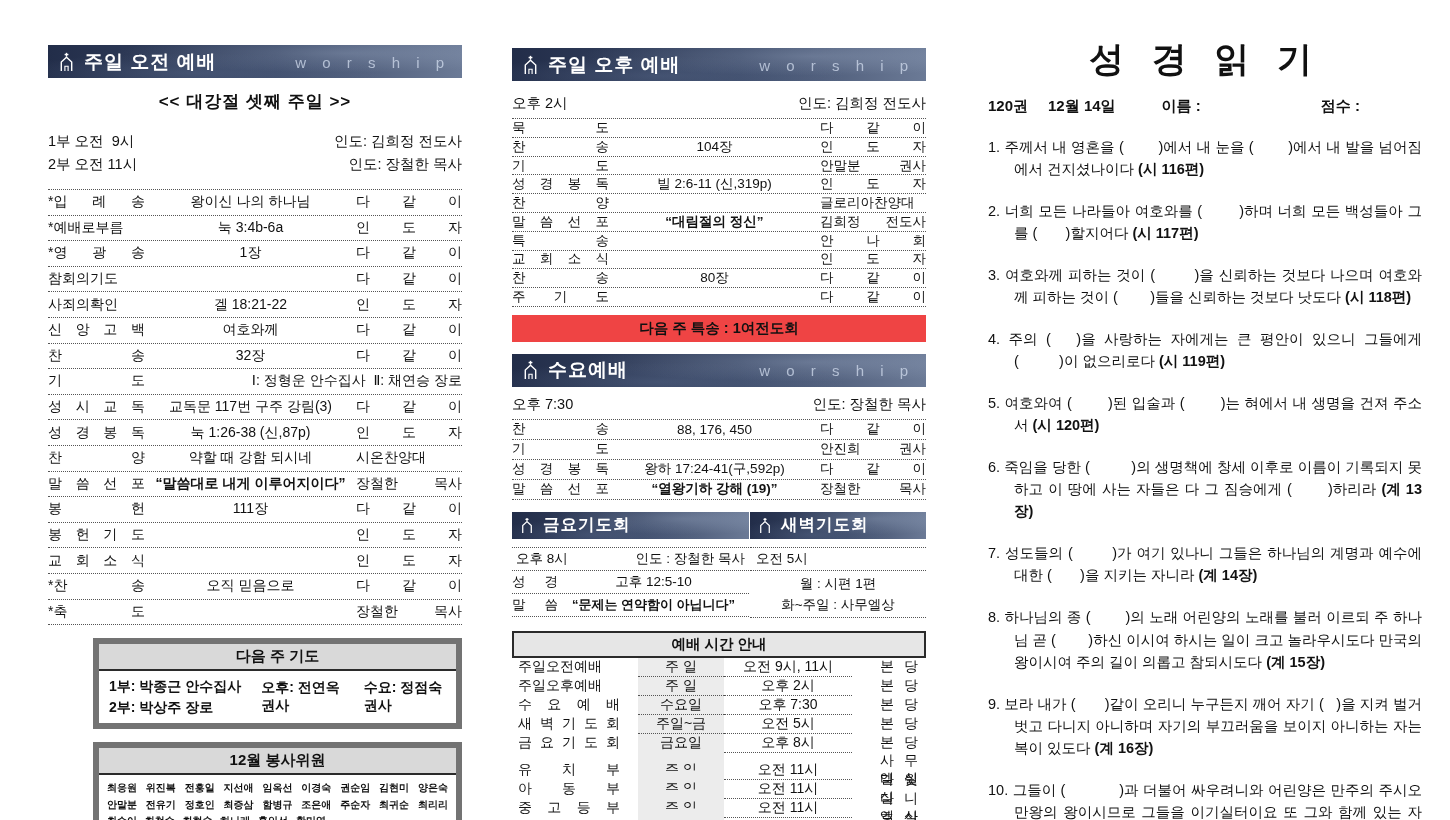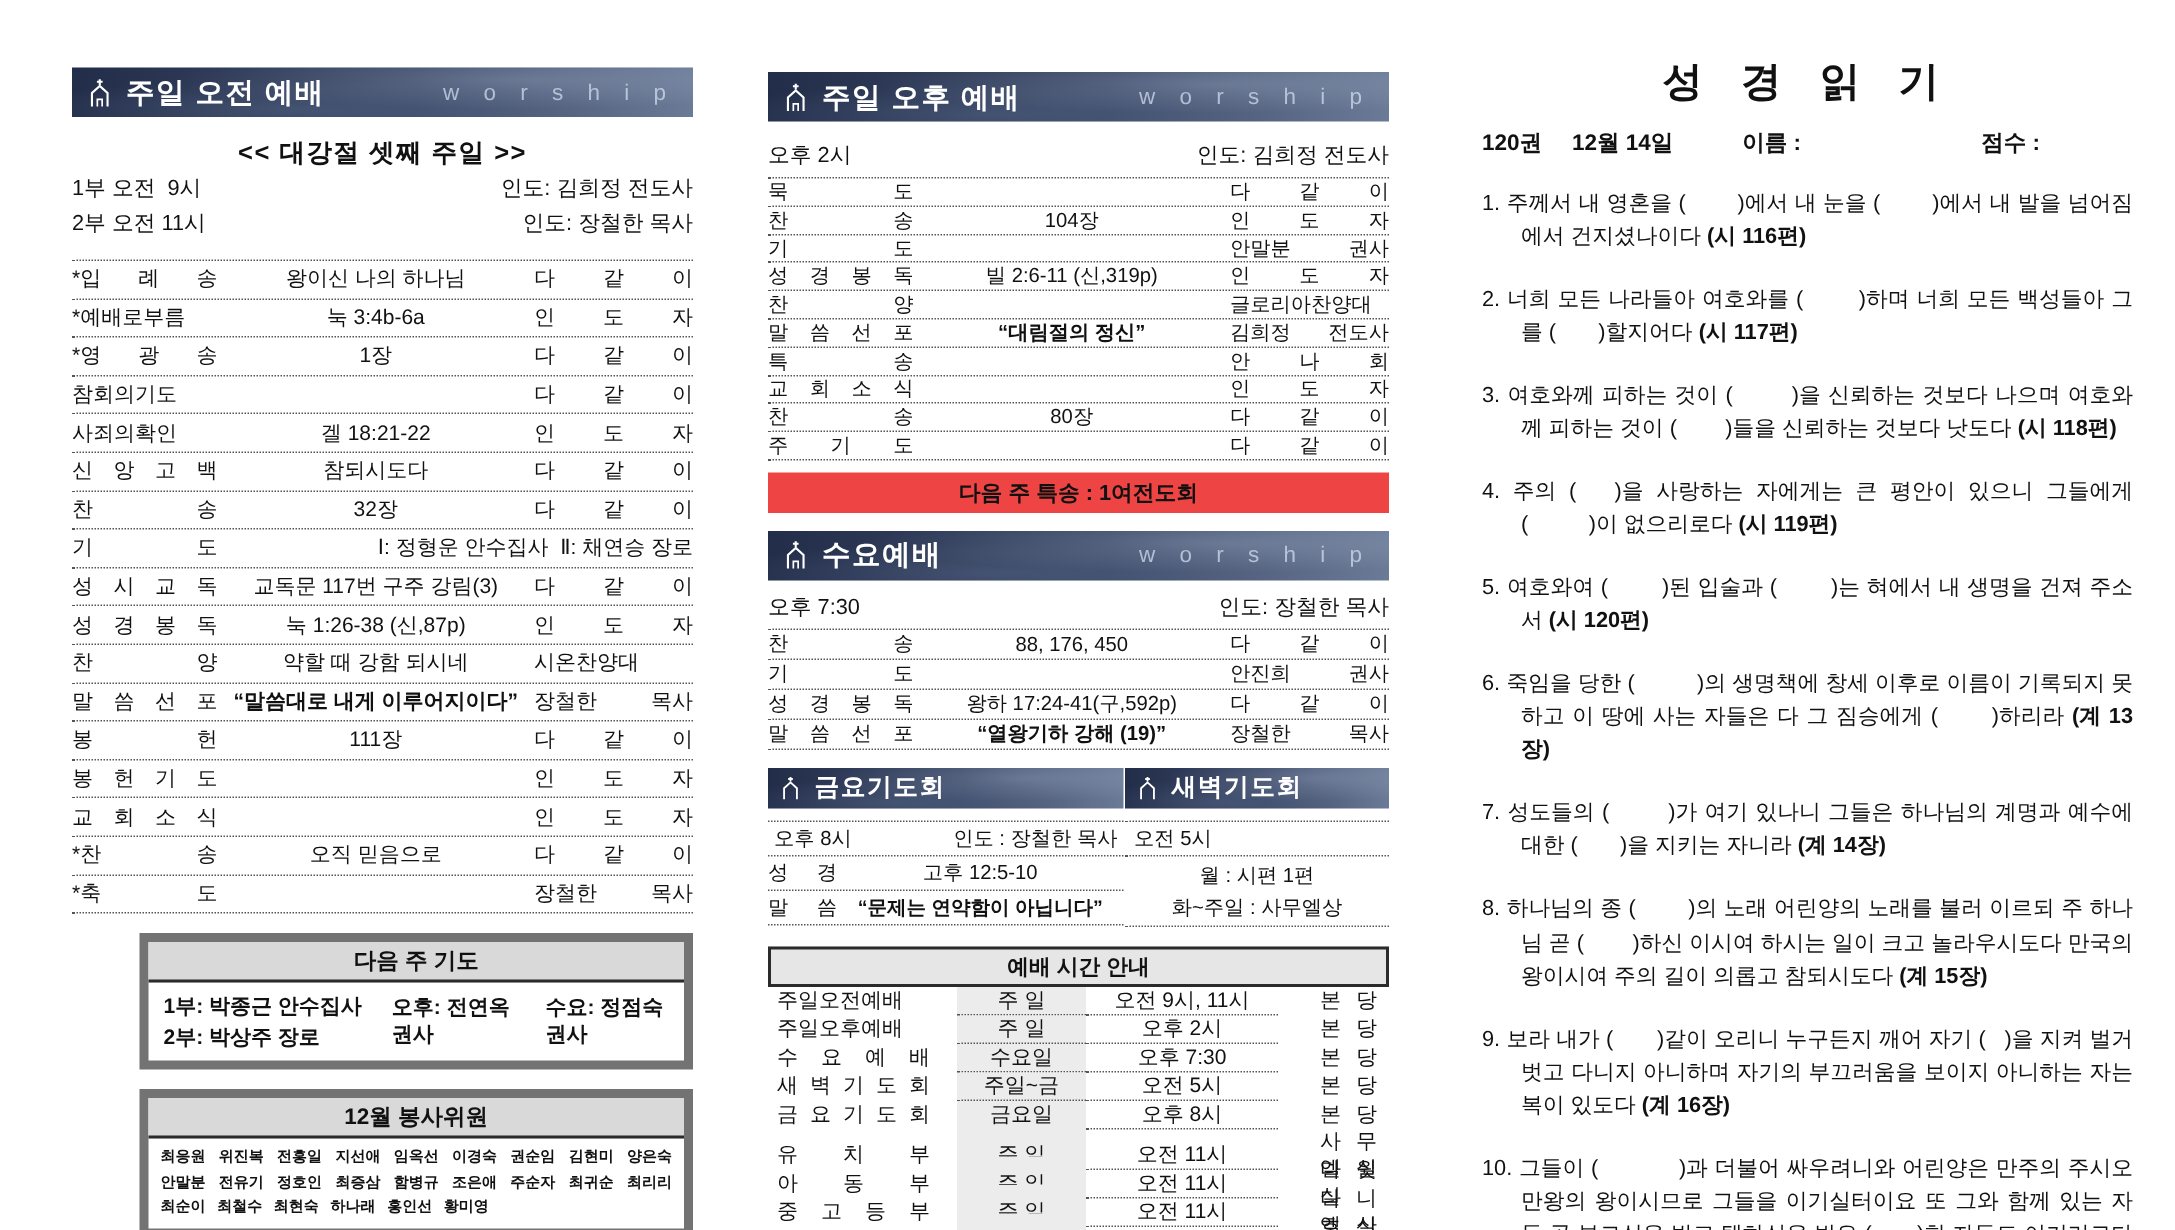--- a/index.html
+++ b/index.html
@@ -31,21 +31,21 @@
   #morning-rows .wrow{height:24.6px;}
   #afternoon-rows .wrow{height:17.8px;font-size:13.5px;}
   #wednesday-rows .wrow{height:19px;font-size:13.5px;}
   .wlabel{width:97px;flex:none;}
   .wcontent{flex:1;text-align:center;}
   .wby{width:106px;flex:none;white-space:nowrap;}
   .wwide{flex:1;text-align:right;white-space:nowrap;}
   .b{font-weight:bold;}
 
   .subtitle{margin-top:12px;text-align:center;font-weight:bold;font-size:17px;letter-spacing:1px;height:24px;}
-  .sessions{margin-top:0;}
+  .sessions{margin-top:16px;}
   .session-row{display:flex;justify-content:space-between;font-size:14.5px;height:23px;align-items:center;}
   .wtable{margin-top:13px;}
 
   
   .box{border:6px solid #737373;margin-top:13px;margin-left:45px;}
   .box-title{background:#d9d9d9;border-bottom:2px solid #2b2b2b;text-align:center;font-weight:bold;font-size:15px;padding:3px 0;}
   .prayer-body{display:flex;align-items:center;gap:20px;padding:5px 10px;font-weight:bold;font-size:14px;}
   .prayer-left{line-height:1.5;flex:none;}
   .volunteers{padding:5px 8px;font-size:10px;font-weight:bold;line-height:1.65;word-spacing:5px;text-align:justify;}
 
@@ -70,21 +70,21 @@
   .sched-title{border:2px solid #2b2b2b;background:#e6e6e6;text-align:center;font-weight:bold;font-size:14.5px;padding:2px 0;}
   .sched-rows{border-bottom:2px solid #222;}
   .srow{display:grid;grid-template-columns:126px 86px 128px 1fr;height:18.9px;align-items:center;font-size:14px;}
   .srow .c1{padding-left:6px;padding-right:18px;}
   .srow .c2{background:#ececec;text-align:center;align-self:stretch;display:flex;align-items:center;justify-content:center;}
   .srow .c3{text-align:center;}
   .srow .c4{padding-left:28px;padding-right:8px;}
   .srow .dot{border-bottom:1px dotted #555;}
 
   
-  .br-title{text-align:center;font-size:27px;font-weight:bold;letter-spacing:9px;}
+  .br-title{text-align:center;font-size:35px;font-weight:bold;letter-spacing:9px;}
   .br-meta{display:flex;align-items:center;font-weight:bold;font-size:15px;margin-top:14px;}
   .br-meta .m-date{margin-left:20px;}
   .br-meta .m-name{margin-left:46px;}
   .br-meta .m-score{margin-left:120px;}
   .questions{margin-top:20px;}
   .q{font-size:14.5px;line-height:1.52;margin-bottom:13px;padding-left:26px;text-indent:-26px;text-align:justify;margin-top:20px;}
   .qref{font-weight:bold;}
 </style>
 </head>
 <body>
@@ -138,21 +138,21 @@
           <span class="wcontent"></span>
           <span class="wby dist">다 같 이</span>
         </div>
         <div class="wrow">
           <span class="wlabel dist">사죄의확인</span>
           <span class="wcontent">겔 18:21-22</span>
           <span class="wby dist">인 도 자</span>
         </div>
         <div class="wrow">
           <span class="wlabel dist">신 앙 고 백</span>
-          <span class="wcontent">참되시도다</span>
+          <span class="wcontent">여호와께</span>
           <span class="wby dist">다 같 이</span>
         </div>
         <div class="wrow">
           <span class="wlabel dist">찬 송</span>
           <span class="wcontent">32장</span>
           <span class="wby dist">다 같 이</span>
         </div>
         <div class="wrow">
           <span class="wlabel dist">기 도</span>
           <span class="wwide">Ⅰ: 정형운 안수집사&nbsp;&nbsp;Ⅱ: 채연승 장로</span>

